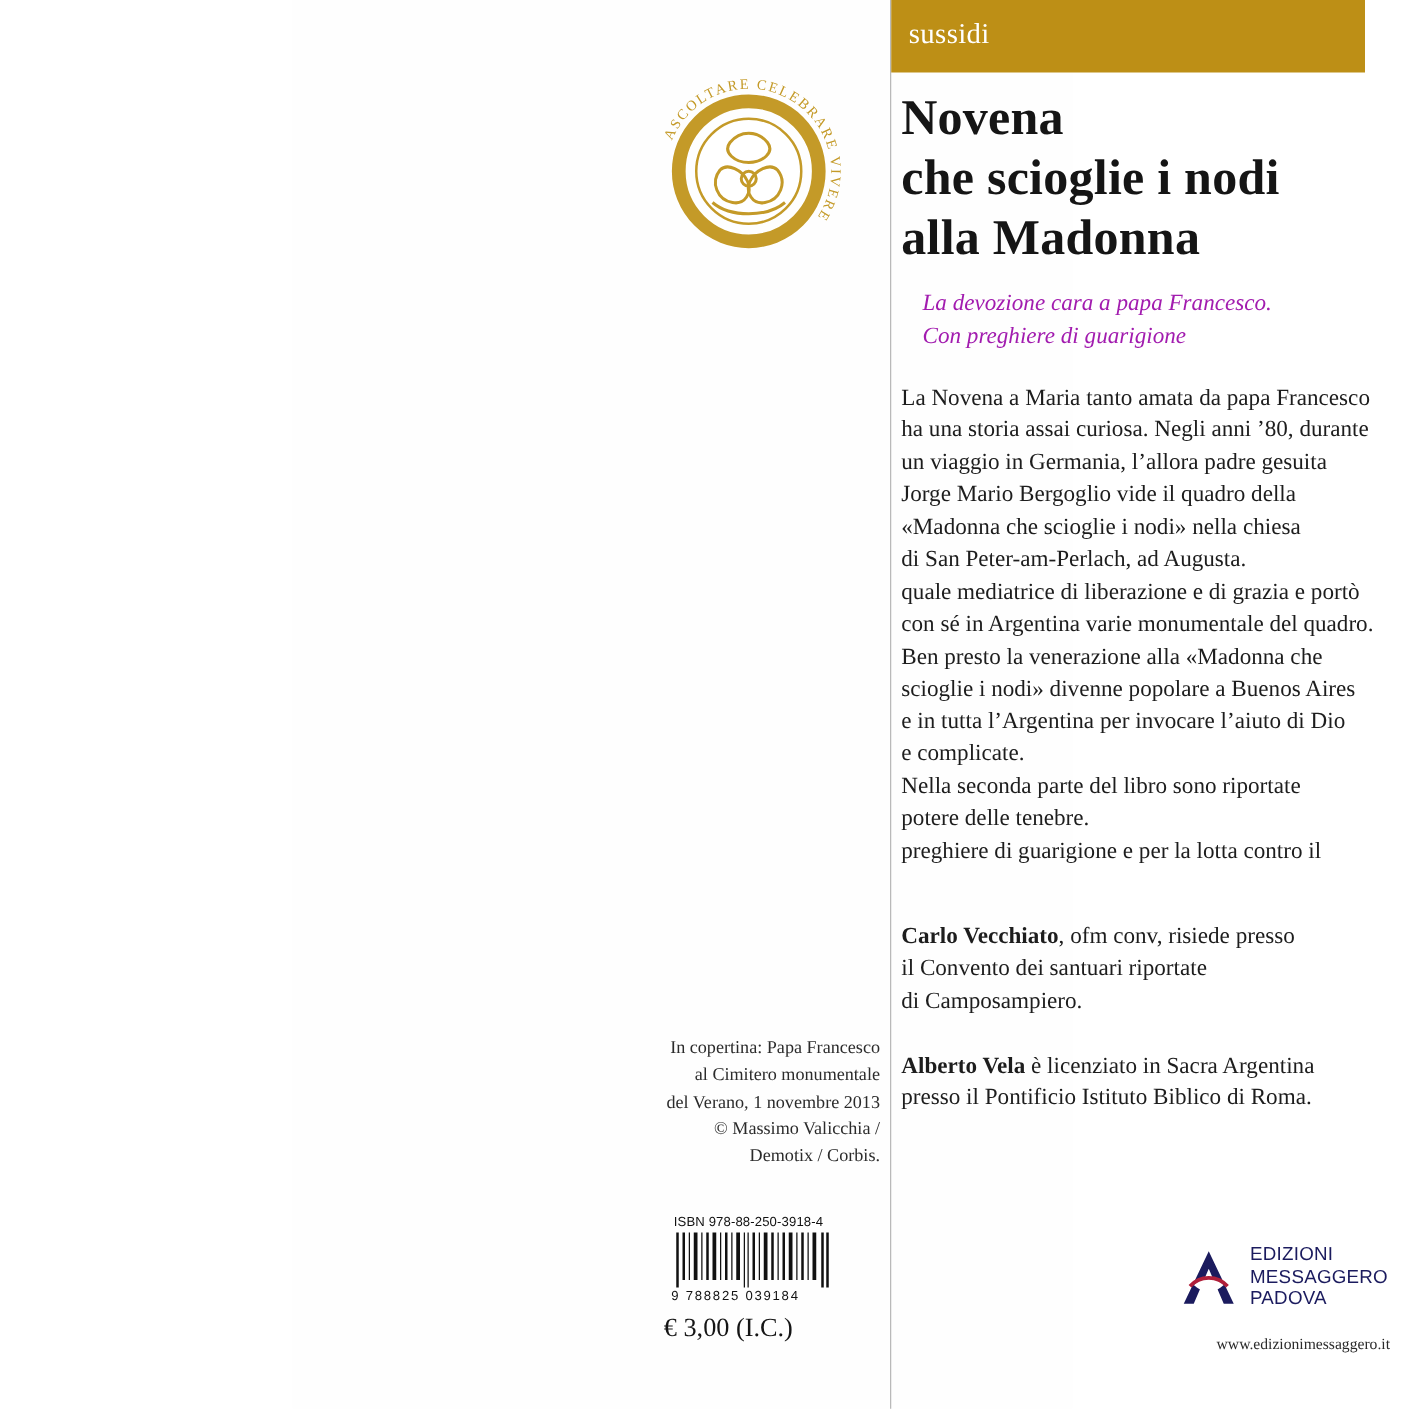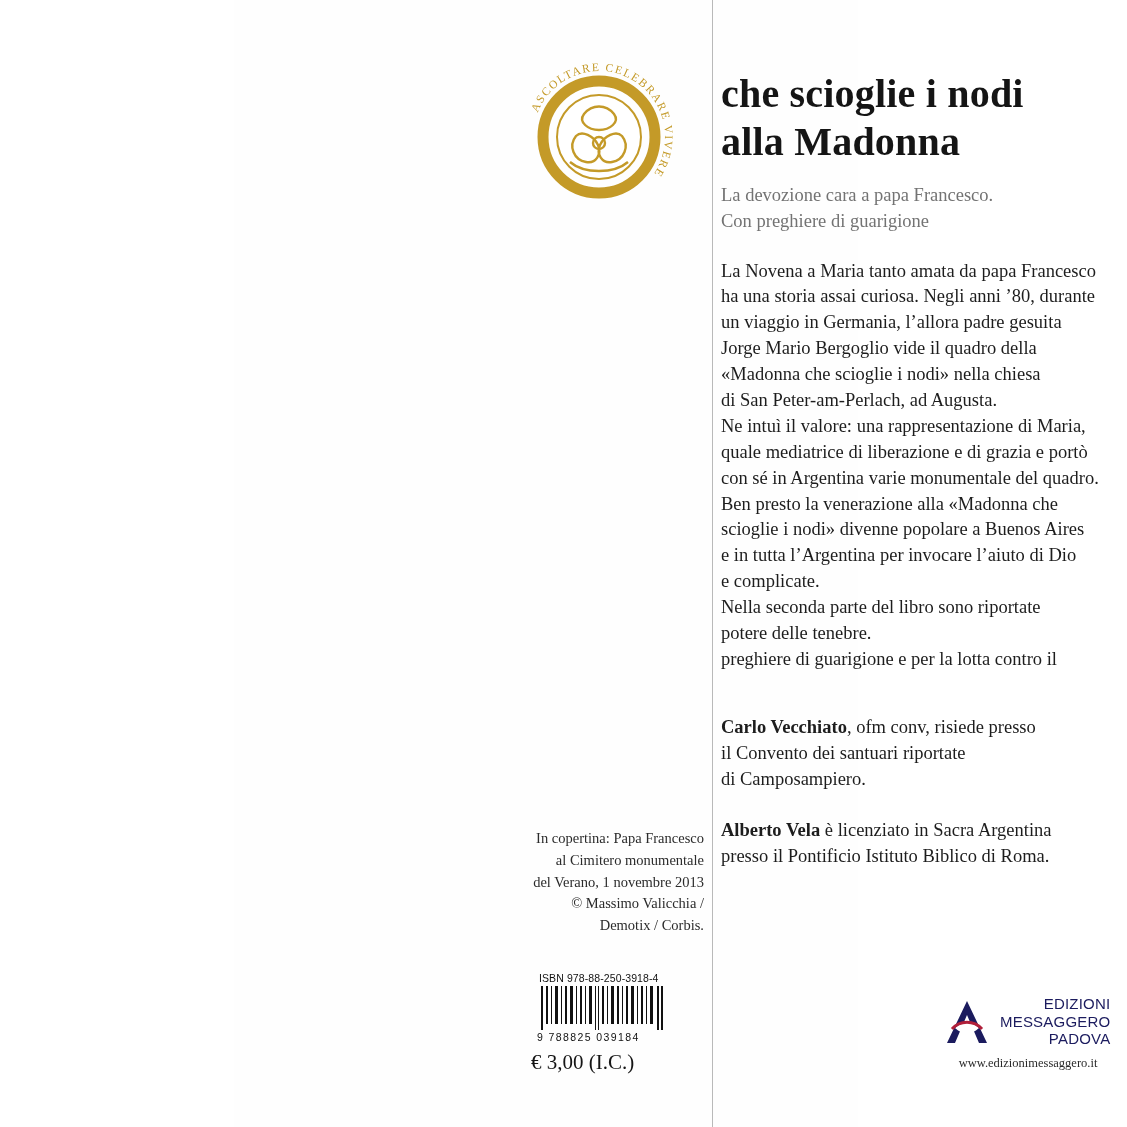--- a/index.html
+++ b/index.html
@@ -78,24 +78,25 @@
     font-family: "Liberation Serif", serif;
     font-size: 40px;
     line-height: 1.20;
     color: #151515;
     margin: 0 0 16px 0;
     letter-spacing: 0.2px;
   }
   .title .line { display: block; }
   .subtitle {
     font-family: "Liberation Serif", serif;
+    font-style: italic;
     font-size: 18.5px;
     line-height: 1.42;
-    color: #737373;
-    margin: 0 0 24px 0;
+    color: #a21caf;
+    margin: 0 0 24px 17px;
   }
   .subtitle .line { display: block; }
   .blurb {
     font-family: "Liberation Serif", serif;
     font-size: 18.5px;
     line-height: 1.40;
     color: #1d1d1d;
     margin: 0;
   }
   .blurb .line { display: block; }
@@ -183,38 +184,41 @@
     gap: 10px;
   }
   .pub-mark svg { display: block; }
   .pub-text {
     font-family: "Liberation Sans", sans-serif;
     font-size: 15px;
     line-height: 1.18;
     color: #1b1b5e;
     letter-spacing: 0.2px;
   }
-  .pub-text .line { display: block; text-align: right; }
+  .pub-text .line { display: block; }
   .pub-url {
-    margin-top: 8px;
+    margin-top: 20px;
     font-family: "Liberation Serif", serif;
     font-size: 12.5px;
     color: #2a2a2a;
-    text-align: center;
+    text-align: right;
     width: 168px;
   }
 </style>
 </head>
 <body>
 
 <div class="page">
   <div class="cover">
 
     <div class="vrule"></div>
 
+    <div class="gold-band">
+      <span class="band-label">sussidi</span>
+    </div>
 
     <div class="logo-wrap">
       <svg width="170" height="170" viewBox="0 0 170 170" aria-hidden="true">
         <defs>
           <path id="circlePath" d="M 85,85 m -66,0 a 66,66 0 1,1 132,0 a 66,66 0 1,1 -132,0"></path>
         </defs>
         <circle cx="85" cy="85" r="56" fill="none" stroke="#c49a28" stroke-width="11"></circle>
         <circle cx="85" cy="85" r="42" fill="#ffffff" stroke="#c49a28" stroke-width="2"></circle>
 
         <g fill="none" stroke="#c49a28" stroke-width="2.4">
@@ -225,37 +229,37 @@
           <path d="M56 110 C70 122, 100 122, 114 110"></path>
         </g>
         <text font-family="Liberation Serif, serif" font-size="11.5" letter-spacing="1.6" fill="#c49a28">
           <textPath href="#circlePath" startOffset="6%">ASCOLTARE CELEBRARE VIVERE</textPath>
         </text>
       </svg>
     </div>
 
     <div class="main">
       <h1 class="title">
+        <span class="line">Novena</span>
         <span class="line">che scioglie i nodi</span>
         <span class="line">alla Madonna</span>
       </h1>
 
       <div class="subtitle">
         <span class="line">La devozione cara a papa Francesco.</span>
         <span class="line">Con preghiere di guarigione</span>
       </div>
 
       <div class="blurb">
         <span class="line">La Novena a Maria tanto amata da papa Francesco</span>
         <span class="line">ha una storia assai curiosa. Negli anni ’80, durante</span>
         <span class="line">un viaggio in Germania, l’allora padre gesuita</span>
         <span class="line">Jorge Mario Bergoglio vide il quadro della</span>
         <span class="line">«Madonna che scioglie i nodi» nella chiesa</span>
         <span class="line">di San Peter-am-Perlach, ad Augusta.</span>
-        <span class="line">Ne intuì il valore: una rappresentazione di Maria,</span>
         <span class="line">quale mediatrice di liberazione e di grazia e portò</span>
         <span class="line">con sé in Argentina varie monumentale del quadro.</span>
         <span class="line">Ben presto la venerazione alla «Madonna che</span>
         <span class="line">scioglie i nodi» divenne popolare a Buenos Aires</span>
         <span class="line">e in tutta l’Argentina per invocare l’aiuto di Dio</span>
         <span class="line">e complicate.</span>
         <span class="line">Nella seconda parte del libro sono riportate</span>
         <span class="line">potere delle tenebre.</span>
         <span class="line">preghiere di guarigione e per la lotta contro il</span>
       </div>

